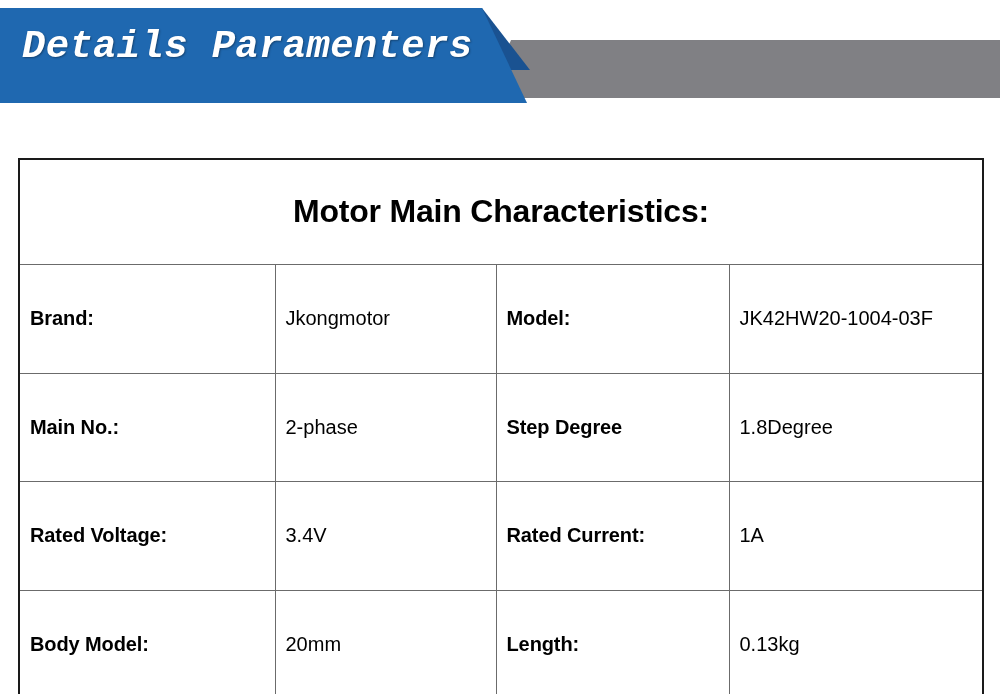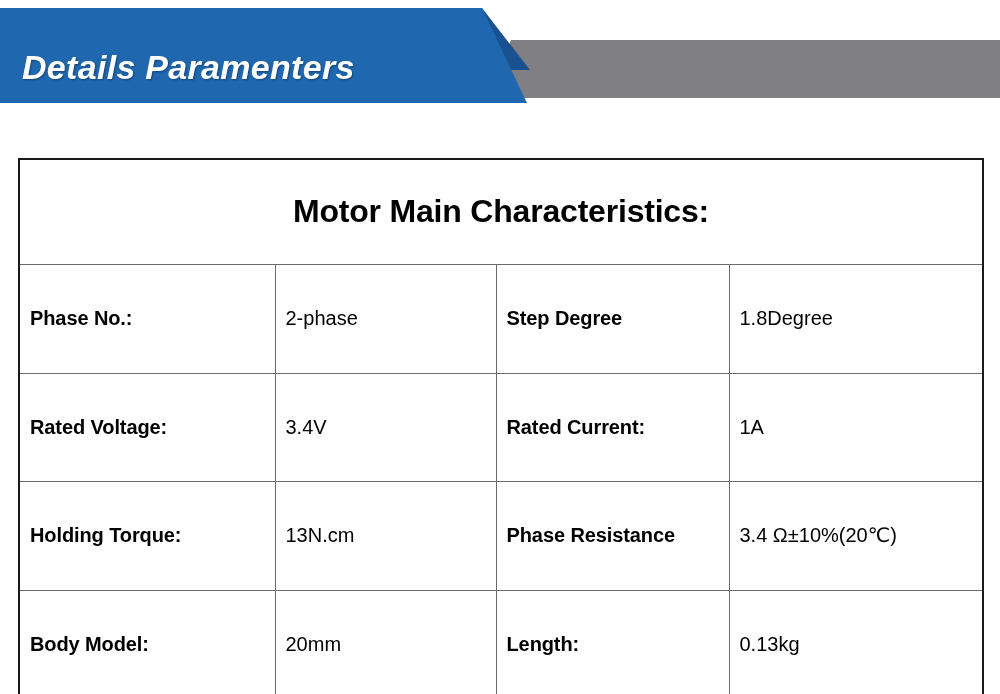--- a/index.html
+++ b/index.html
@@ -55,27 +55,27 @@
     left: 470px;
     top: 8px;
     width: 60px;
     height: 62px;
     background: #1a5291;
     clip-path: polygon(12px 0, 60px 62px, 0 62px);
   }
   .banner-title {
     position: absolute;
     left: 22px;
-    top: 34px;
+    top: 14px;
     width: 460px;
     height: 66px;
     line-height: 66px;
     color: #ffffff;
-    font-family: Liberation Sans, sans-serif;
-    font-size: 34px;
+    font-family: Liberation Mono, monospace;
+    font-size: 39px;
     font-weight: bold;
     font-style: italic;
     letter-spacing: 0.3px;
     white-space: nowrap;
     text-shadow: 1px 1px 2px rgba(0,0,0,0.35);
   }
 
   
   .spec-table-wrap {
     position: absolute;
@@ -150,41 +150,41 @@
       <col class="col-c">
       <col class="col-d">
     </colgroup>
     <tbody>
       <tr class="header-row">
         <td colspan="4">
           <span class="header-title">Motor Main Characteristics:</span>
         </td>
       </tr>
 
+      <tr class="data-row">
+        <td class="label-cell">Brand:</td>
+        <td class="value-cell">Jkongmotor</td>
+        <td class="label-cell">Model:</td>
+        <td class="value-cell">JK42HW20-1004-03F</td>
+      </tr>
 
       <tr class="data-row">
-        <td class="label-cell">Phase No.:</td>
+        <td class="label-cell">Main No.:</td>
         <td class="value-cell">2-phase</td>
         <td class="label-cell">Step Degree</td>
         <td class="value-cell">1.8Degree</td>
       </tr>
 
       <tr class="data-row">
         <td class="label-cell">Rated Voltage:</td>
         <td class="value-cell">3.4V</td>
         <td class="label-cell">Rated Current:</td>
         <td class="value-cell">1A</td>
       </tr>
 
-      <tr class="data-row">
-        <td class="label-cell">Holding Torque:</td>
-        <td class="value-cell">13N.cm</td>
-        <td class="label-cell">Phase Resistance</td>
-        <td class="value-cell">3.4 Ω±10%(20℃)</td>
-      </tr>
 
 
       <tr class="data-row">
         <td class="label-cell">Body Model:</td>
         <td class="value-cell">20mm</td>
         <td class="label-cell">Length:</td>
         <td class="value-cell">0.13kg</td>
       </tr>
     </tbody>
   </table>

